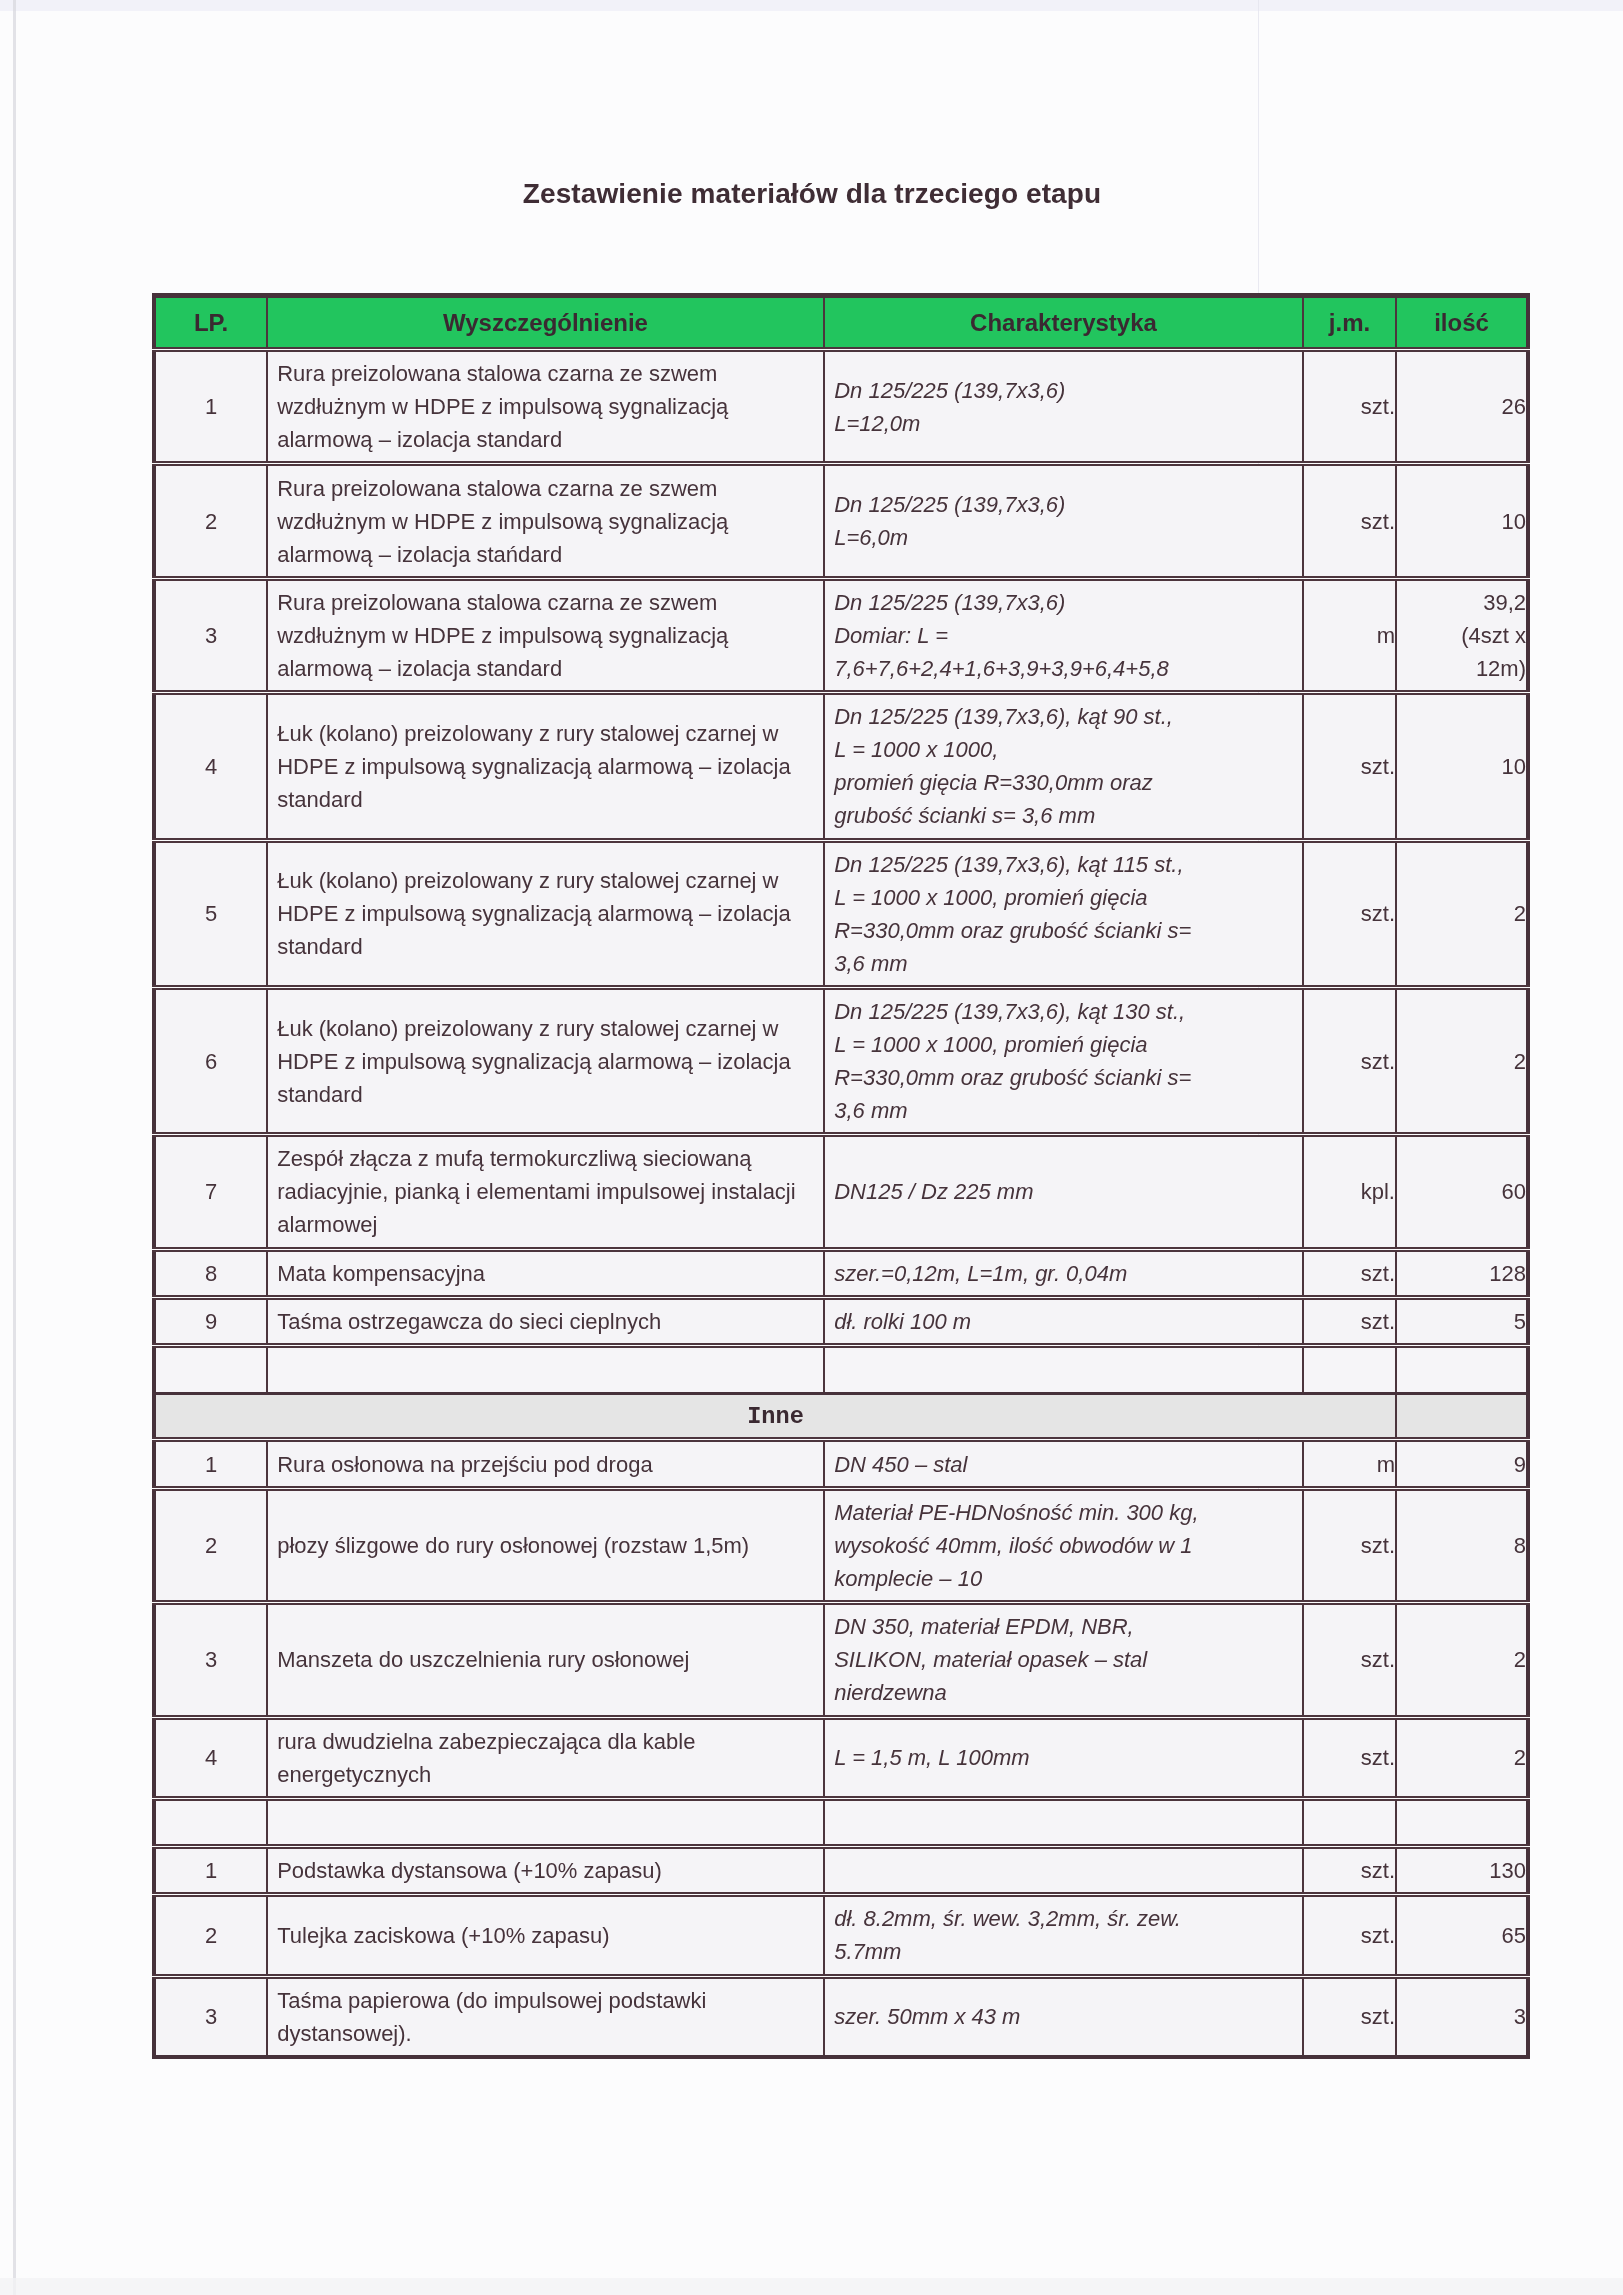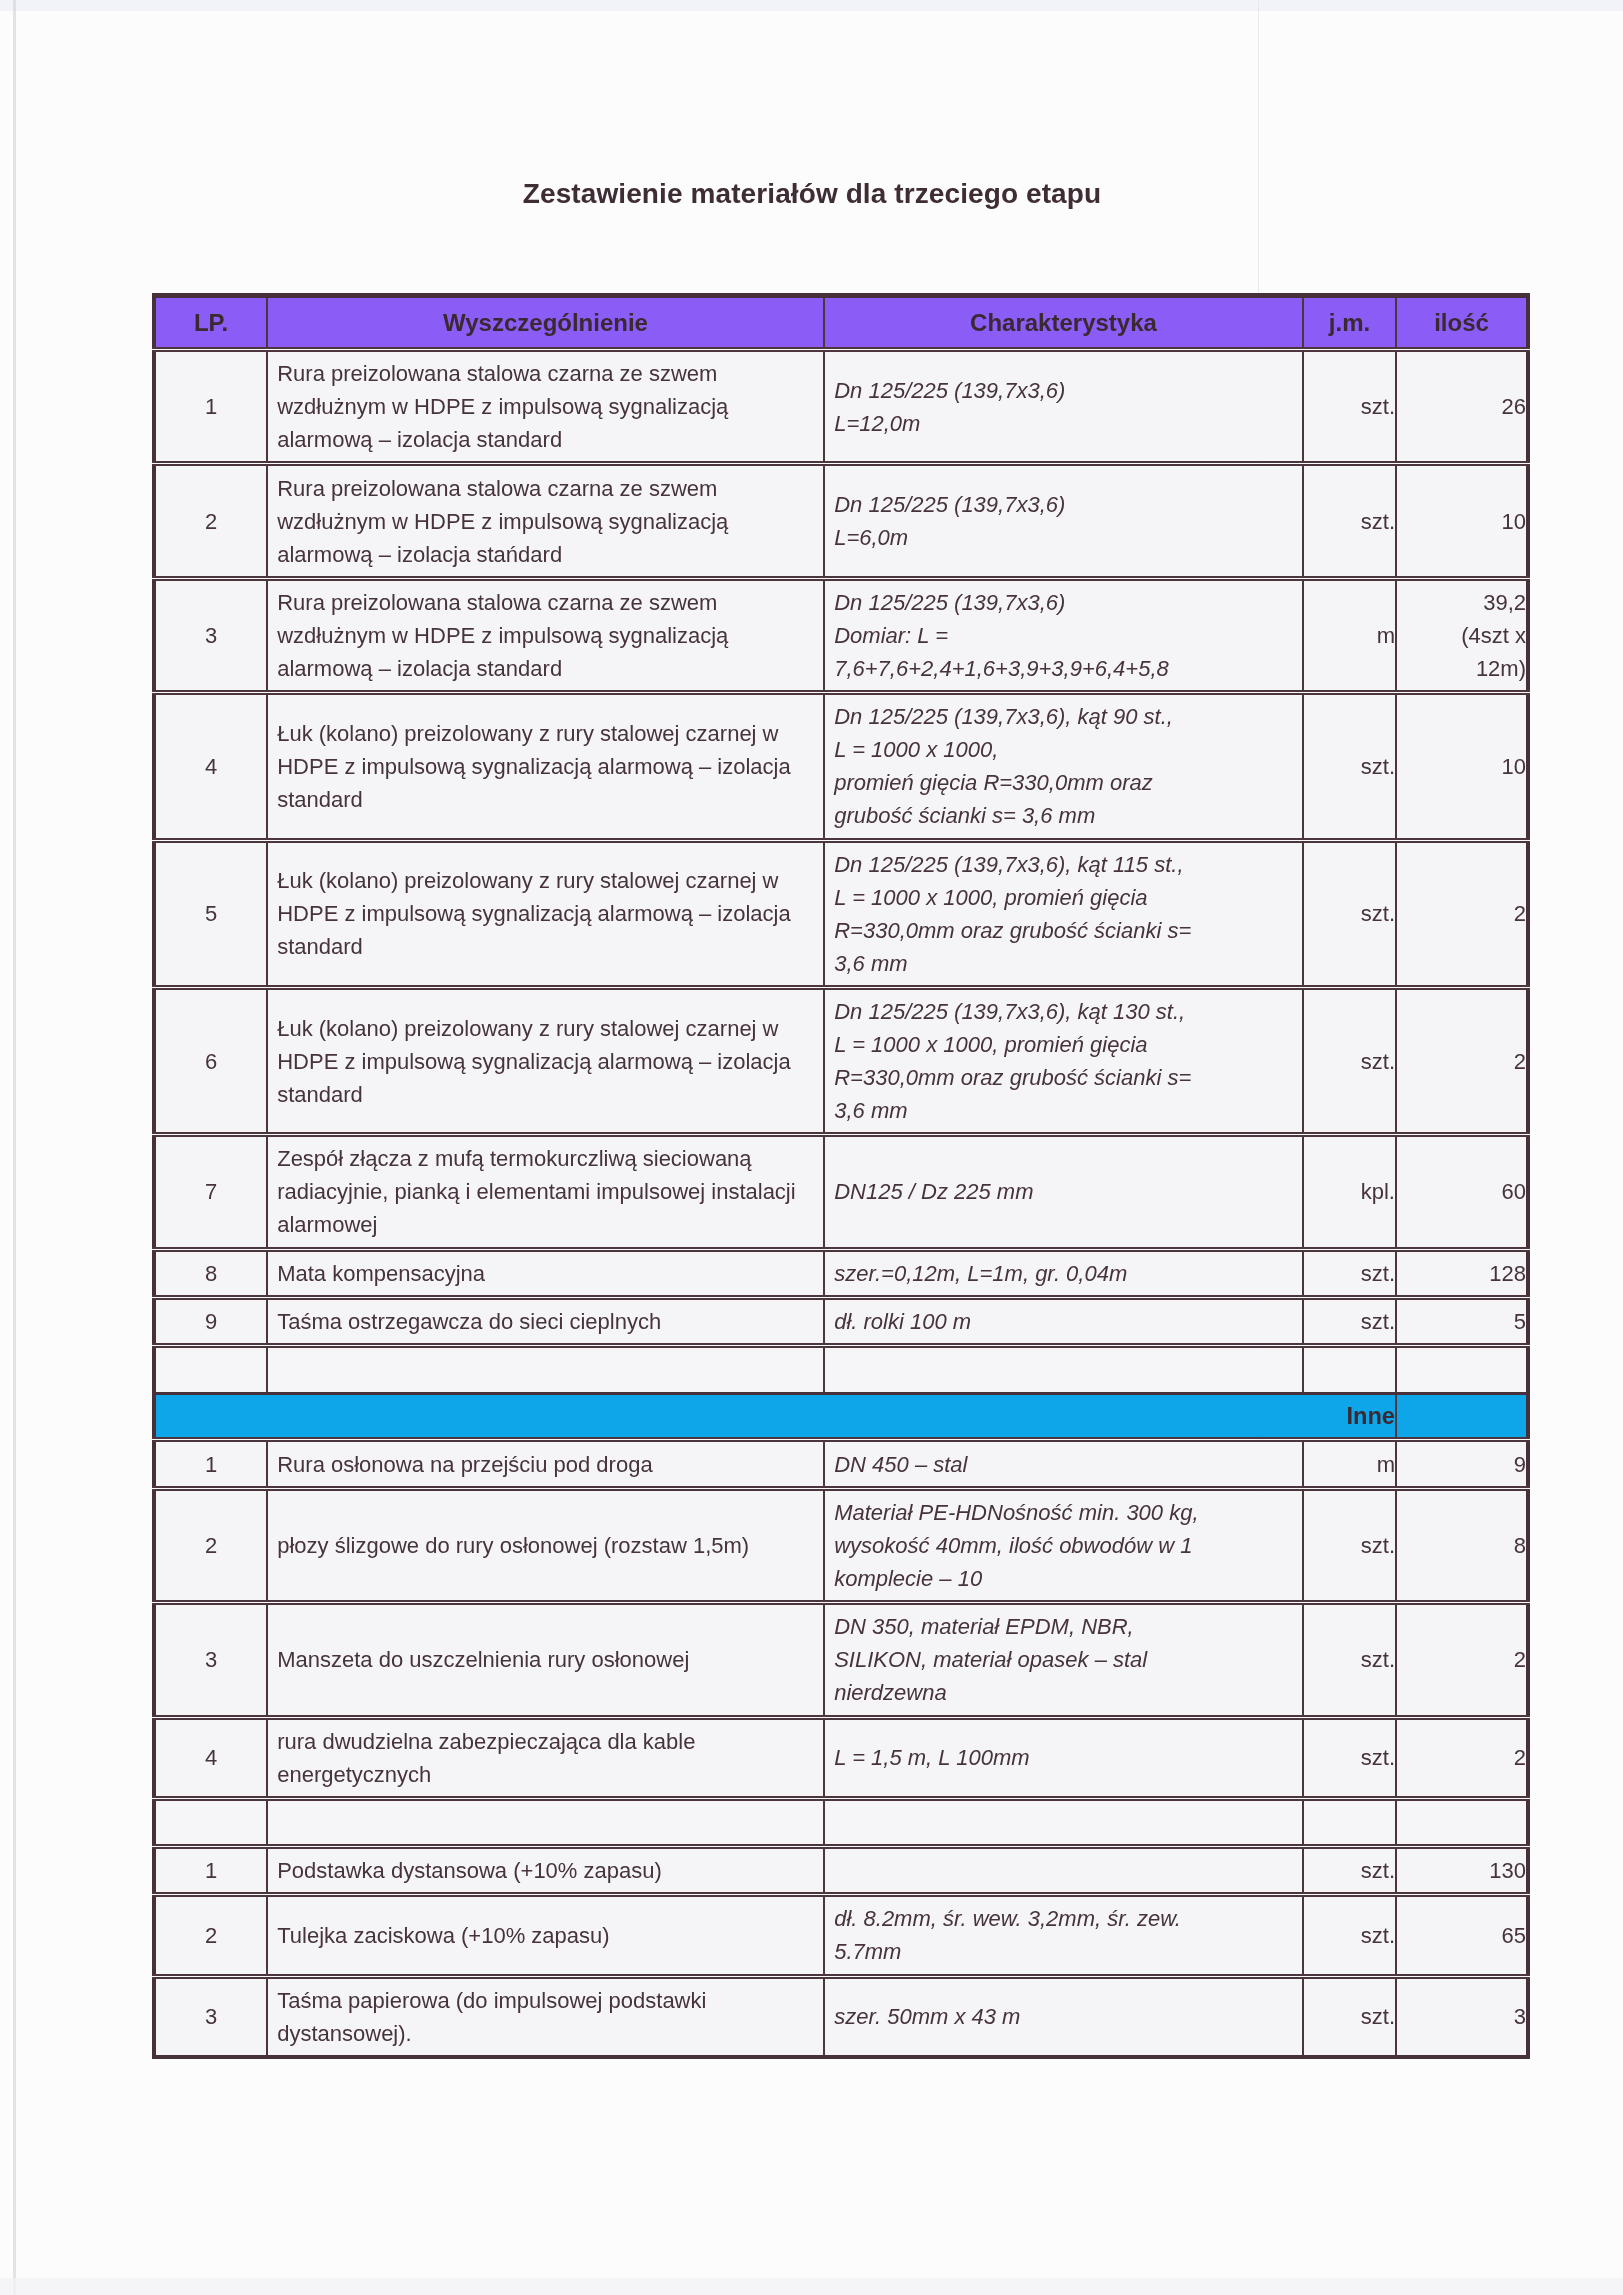--- a/index.html
+++ b/index.html
@@ -48,41 +48,42 @@
     border-left: 2px solid #4c353d;
     vertical-align: middle;
     background: #f5f4f7;
     overflow: hidden;
   }
   .materials-table td:first-child, .materials-table th:first-child { border-left: none; }
   .materials-table { border: 4.6px solid #46313a; border-top-width: 5.9px; }
   .materials-table tr { border-top: 5.2px double #4c353d; }
   .materials-table thead tr { border-top: none; }
   .materials-table th {
-    background: #8b5cf6;
+    background: #22c55e;
     font-size: 24px; font-weight: bold;
     color: #3a2931;
     height: 54px;
     text-align: center;
     border-bottom: 3.9px solid #46313a;
   }
   td.lp-cell   { text-align: center; }
   td.desc-cell { text-align: left; padding: 5.2px 6.5px 5.2px 9.2px; }
   td.char-cell { text-align: left; padding: 5.2px 6.5px 5.2px 9.2px; white-space: pre-line; font-style: italic; }
   td.unit-cell { text-align: right; }
   td.qty-cell  { text-align: right; white-space: pre-line; margin-left: 36px; }
   tr.spacer-row { height: 48px; }
   tr.spacer-row td { background: #f6f5f8; }
   tr.section-row { border-top: 3.9px solid #46313a; border-bottom: 3.9px solid #46313a; }
   tr.section-row td {
-    background: #0ea5e9;
+    background: #e5e5e5;
     height: 46px;
-    text-align: right;
+    text-align: center;
     font-size: 23.6px; font-weight: bold;
     color: #3a2931;
+    font-family: Liberation Mono, monospace;
   }
   tr.data-row td { background: #f5f4f7; }
 </style>
 </head>
 <body>
 
 <div class="artifact-top-band"></div>
 <div class="artifact-left-line"></div>
 <div class="artifact-mid-line"></div>
 <div class="artifact-bottom-band"></div>

